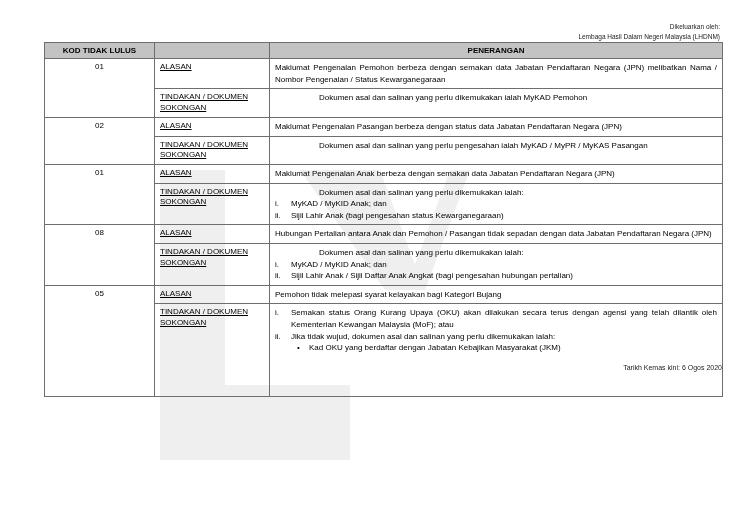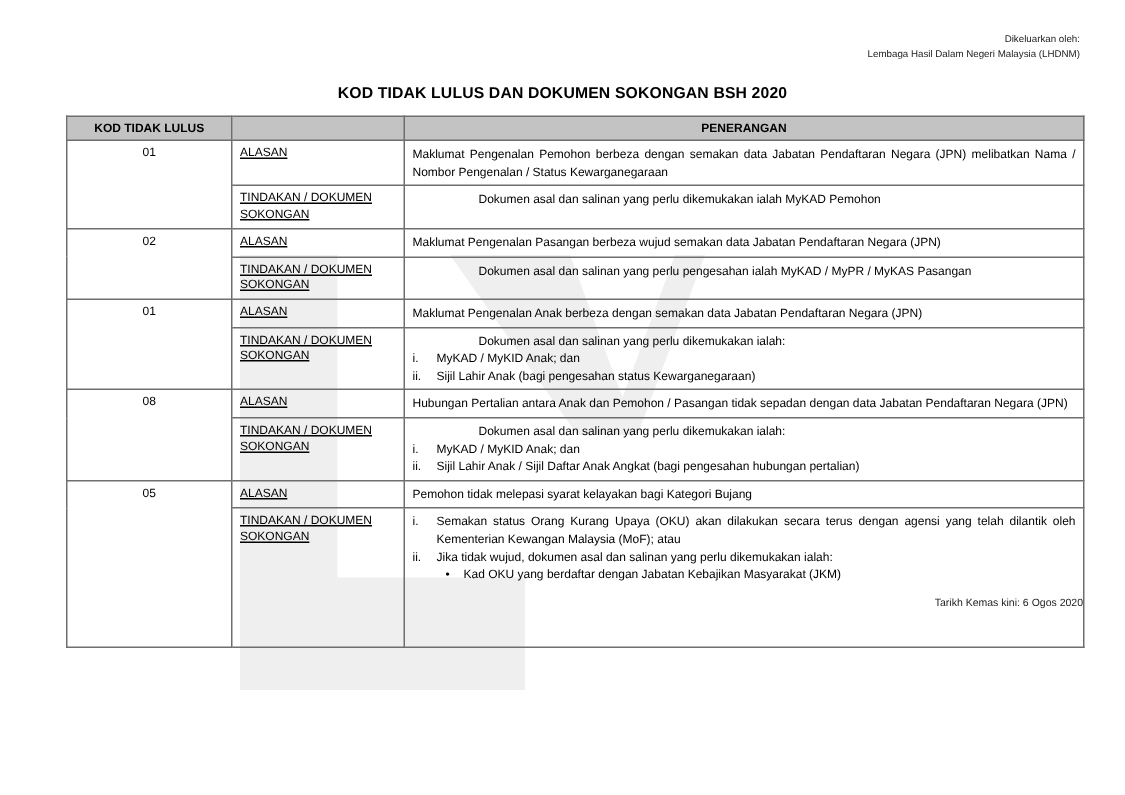--- a/index.html
+++ b/index.html
@@ -160,21 +160,20 @@
   <polygon points="150,0 230,0 265,95 300,0 320,0 275,120 235,120" fill="#efefef"></polygon>
 </svg>
 
 <div id="page">
 
   <div class="issuer">
     <span class="line1">Dikeluarkan oleh:</span>
     <span class="line2">Lembaga Hasil Dalam Negeri Malaysia (LHDNM)</span>
   </div>
 
-  <div class="doc-title">KOD TIDAK LULUS DAN DOKUMEN SOKONGAN BSH 2020</div>
 
   <div class="table-wrap">
     <table class="codes">
       <colgroup>
         <col class="c-code">
         <col class="c-type">
         <col class="c-desc">
       </colgroup>
       <thead>
         <tr>
@@ -191,21 +190,21 @@
           </tr>
           <tr>
             <td class="type-cell">TINDAKAN / DOKUMEN SOKONGAN</td>
             <td class="desc-cell">
               <span class="lead-line">Dokumen asal dan salinan yang perlu dikemukakan ialah MyKAD Pemohon</span>
             </td>
           </tr>
           <tr>
             <td class="code-cell" rowspan="2">02</td>
             <td class="type-cell">ALASAN</td>
-            <td class="desc-cell bold">Maklumat Pengenalan Pasangan berbeza wujud semakan data Jabatan Pendaftaran Negara (JPN)</td>
+            <td class="desc-cell bold">Maklumat Pengenalan Pasangan berbeza dengan status data Jabatan Pendaftaran Negara (JPN)</td>
           </tr>
           <tr>
             <td class="type-cell">TINDAKAN / DOKUMEN SOKONGAN</td>
             <td class="desc-cell">
               <span class="lead-line">Dokumen asal dan salinan yang perlu pengesahan ialah MyKAD / MyPR / MyKAS Pasangan</span>
             </td>
           </tr>
           <tr>
             <td class="code-cell" rowspan="2">01</td>
             <td class="type-cell">ALASAN</td>

